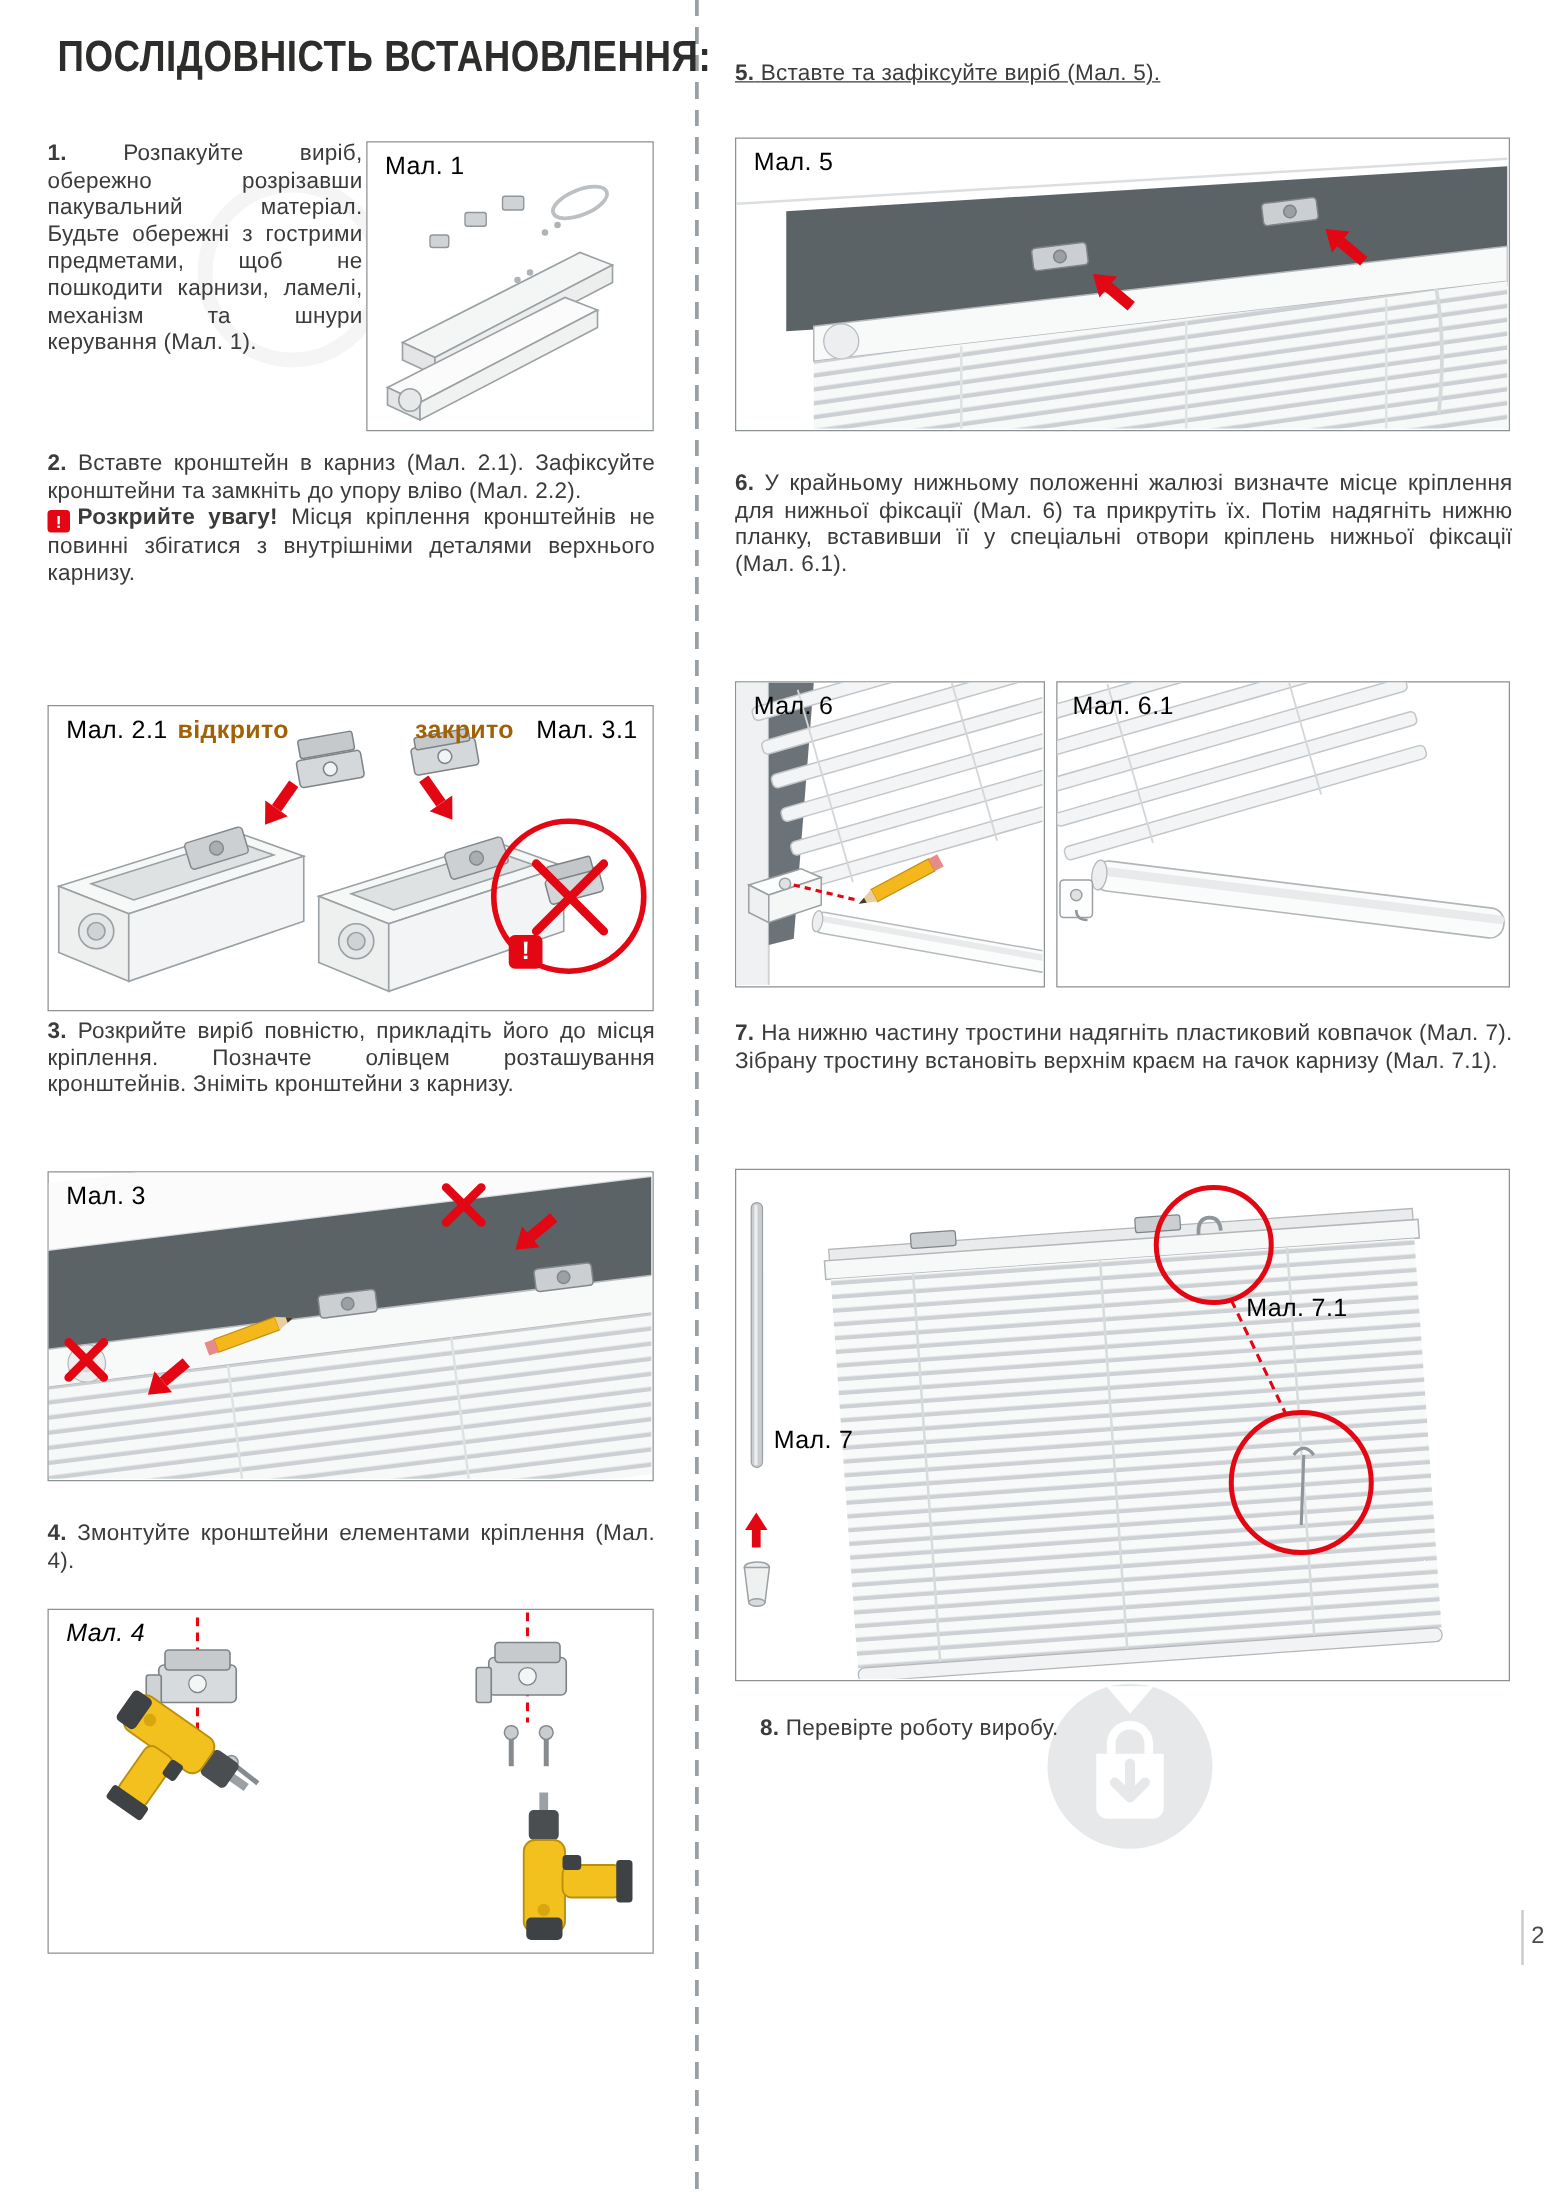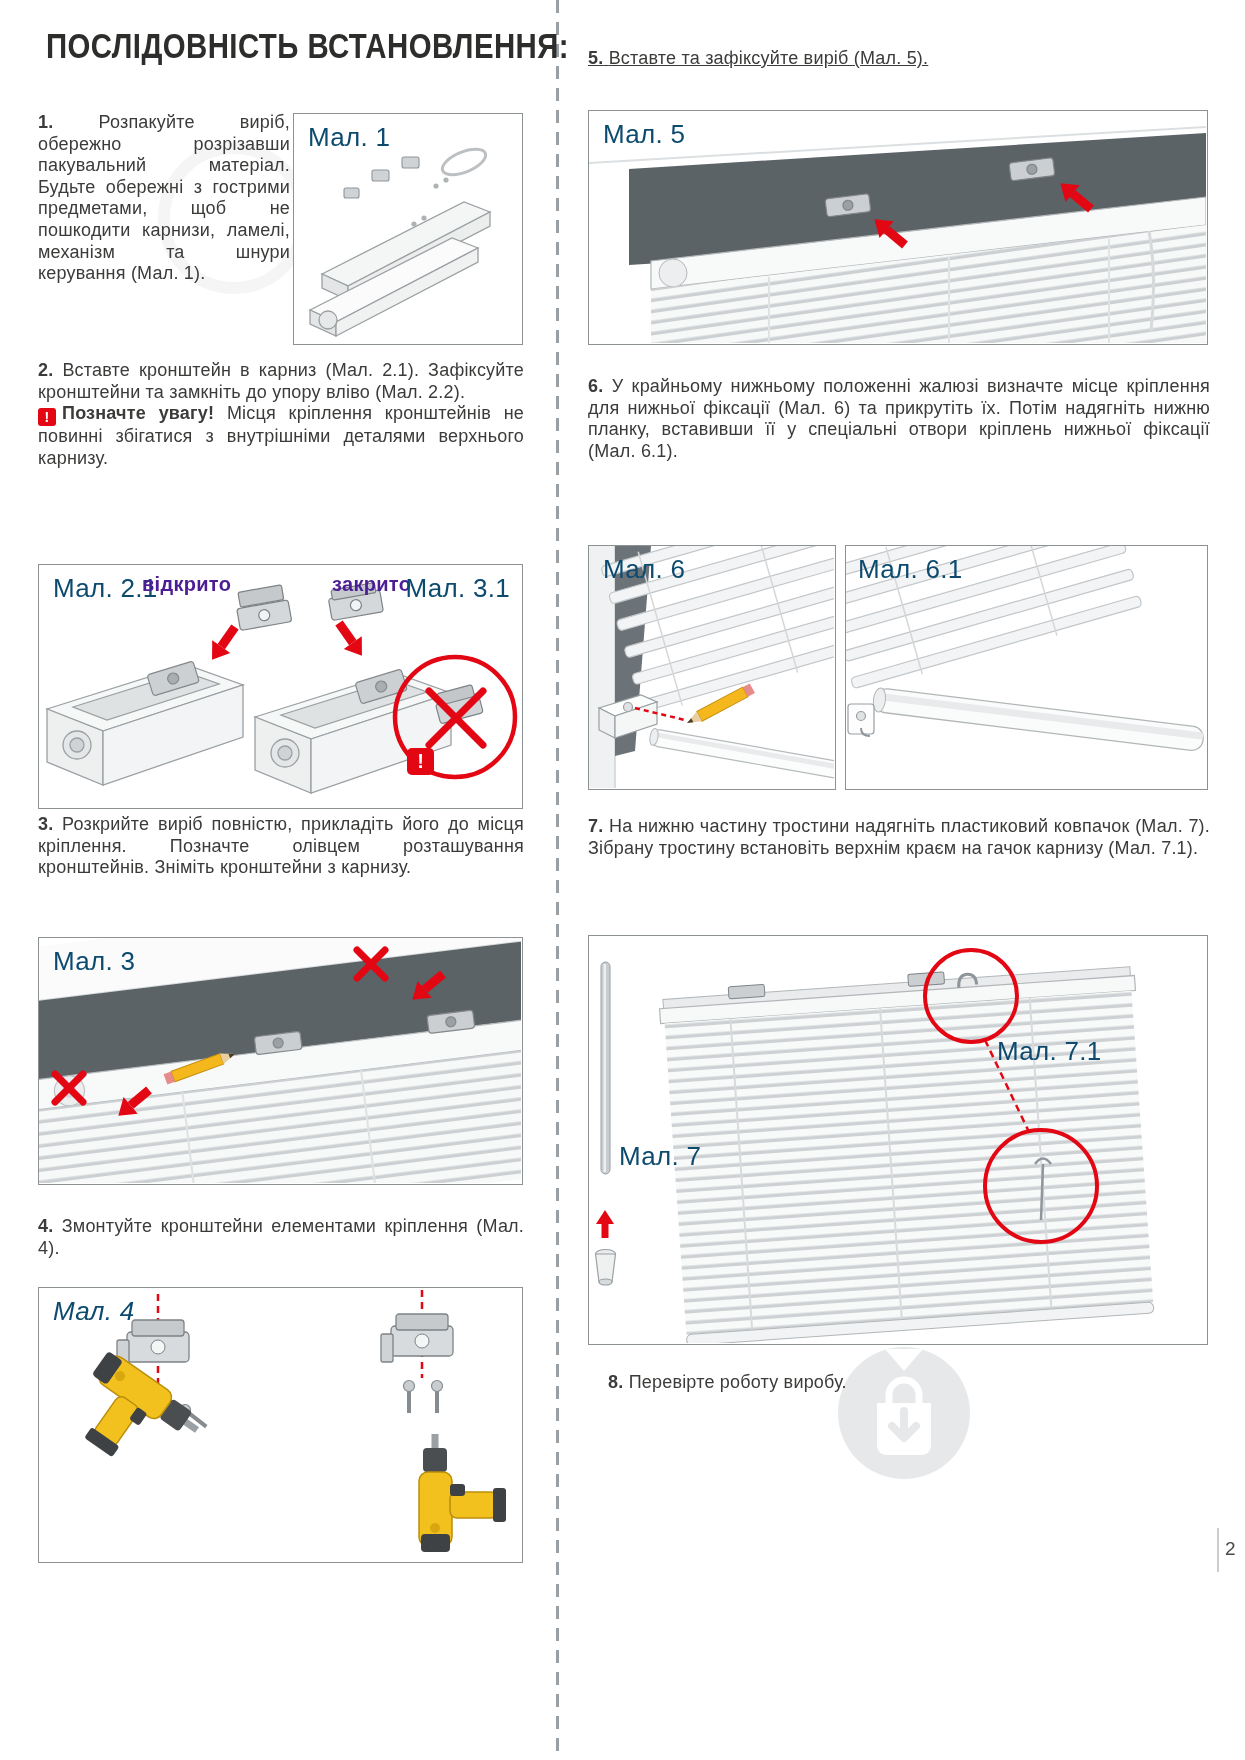--- a/index.html
+++ b/index.html
@@ -17,24 +17,24 @@
   .step { position:absolute; font-size:18px; line-height:21.6px; text-align:justify;
           text-justify:inter-character; letter-spacing:.2px; color:#3b3b3a; z-index:2; }
   .step b { font-weight:bold; }
 
   .warn-inline { display:inline-block; width:18px; height:18px; background:#e30613;
                  border-radius:3px; color:#fff; font-weight:bold; font-size:14px;
                  text-align:center; line-height:18px; vertical-align:-3px; margin-right:6px; }
 
   .fig { position:absolute; background:#fff; border:1.5px solid #8c9194; z-index:1; }
   .fig svg { position:absolute; left:0; top:0; }
-  .fig-label { position:absolute; top:8px; left:14px; font-size:26px; color:#0c4a6e;
+  .fig-label { position:absolute; top:8px; left:14px; font-size:20px; color:#000000;
                letter-spacing:.3px; white-space:nowrap; z-index:3; }
   .fig-red-label { position:absolute; top:8px; font-size:20px; font-weight:bold;
-                   color:#4c1d95; letter-spacing:.3px; white-space:nowrap; z-index:3; }
+                   color:#a16207; letter-spacing:.3px; white-space:nowrap; z-index:3; }
   .warn-badge { position:absolute; width:27px; height:27px; background:#e30613; border-radius:5px;
                 color:#fff; font-weight:bold; font-size:20px; text-align:center; line-height:27px; z-index:3; }
 
   .wm-ring { position:absolute; left:158px; top:142px; width:152px; height:152px;
              border:12px solid #ededed; border-radius:50%; opacity:.55; z-index:0; }
   .wm-logo { position:absolute; left:828px; top:1340px; width:152px; height:152px; opacity:.55; z-index:0; }
 
   .footer-line { position:absolute; left:1217px; top:1528px; width:2px; height:44px; background:#c9cdd0; }
   .page-number { position:absolute; left:1225px; top:1538px; font-size:19px; color:#4a4a49; }
 </style>
@@ -92,21 +92,21 @@
       </g>
     </svg>
   </div>
 
   <div class="step" style="left:38px;top:360px;width:486px;">
     <p>
       <b>2.</b>
       <span>Вставте кронштейн в карниз (Мал. 2.1). Зафіксуйте кронштейни та замкніть до упору вліво (Мал. 2.2).</span>
     </p>
     <p>
-      <span class="warn-inline">!</span><b>Позначте увагу!</b>
+      <span class="warn-inline">!</span><b>Розкрийте увагу!</b>
       <span>Місця кріплення кронштейнів не повинні збігатися з внутрішніми деталями верхнього карнизу.</span>
     </p>
   </div>
 
   <div class="fig" style="left:38px;top:545px;width:485px;height:245px;margin-top:19px;">
     <span class="fig-label">Мал. 2.1</span>
     <span class="fig-red-label" style="left:103px;">відкрито</span>
     <span class="fig-red-label" style="left:293px;">закрито</span>
     <span class="fig-label" style="left:auto;right:12px;">Мал. 3.1</span>
     <div class="warn-badge" style="left:368px;top:183px;">!</div>

